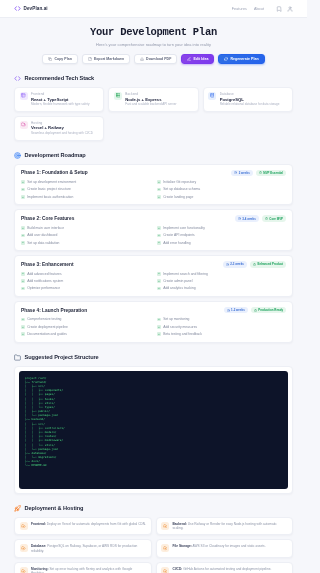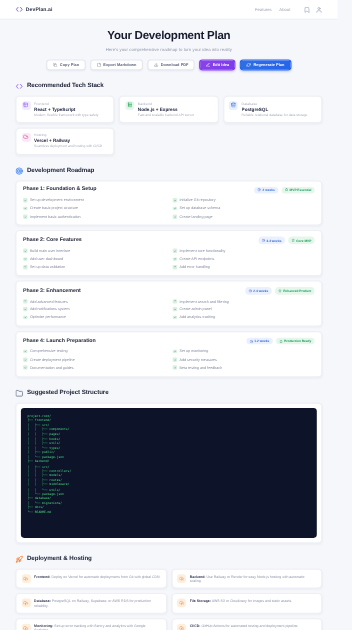--- a/index.html
+++ b/index.html
@@ -42,21 +42,21 @@
   .nav-links { display: flex; align-items: center; gap: 7px; }
   .nav-link { font-size: 3.7px; color: #9aa1b4; letter-spacing: .08px; }
   .nav-icons { display: flex; align-items: center; gap: 5px; margin-left: 6px; }
   .nav-ico { width: 6px; height: 6px; color: #9aa1b4; }
   .nav-ico svg { width: 6px; height: 6px; display: block; }
 
   
   .hero { padding: 9px 14px 0; text-align: center; }
   .hero-title {
     font-size: 10.5px; font-weight: 700; letter-spacing: -.25px;
-    color: #171b2e; line-height: 1.12;
+    color: #171b2e; line-height: 1.12; font-family: Liberation Mono, monospace;
   }
   .hero-sub {
     margin-top: 3px; font-size: 3.9px; color: #9197ab; letter-spacing: .05px;
   }
   .hero-actions {
     margin-top: 7px;
     display: flex; justify-content: center; align-items: center;
     gap: 4px; flex-wrap: nowrap;
   }
   .btn {

